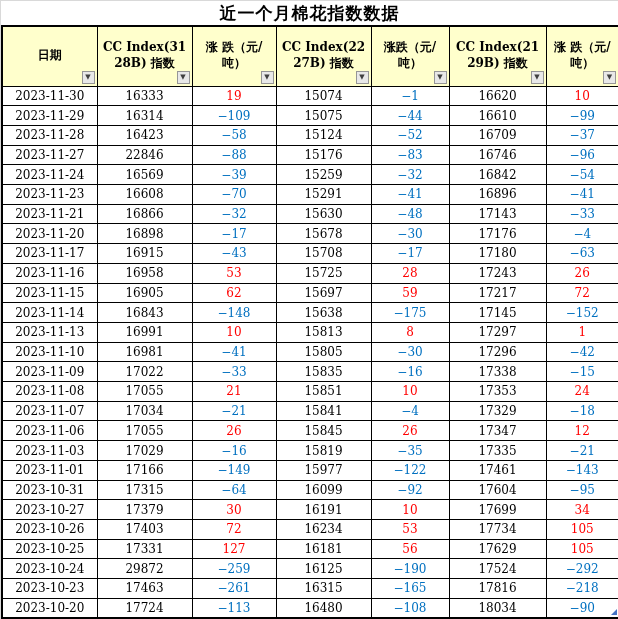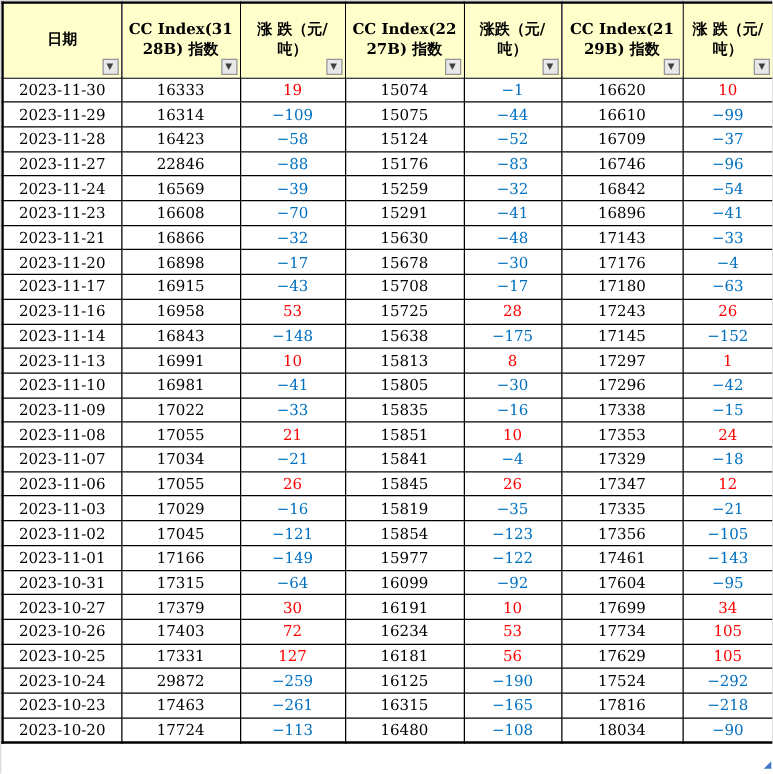--- a/index.html
+++ b/index.html
@@ -41,20 +41,21 @@
   tbody td.neg { color:var(--neg); }
   .fill-handle {
     position:absolute; right:1px; bottom:4px; width:0; height:0;
     border-left:6px solid transparent; border-bottom:6px solid #4472C4;
   }
 </style>
 </head>
 <body>
 
 <div class="sheet">
+  <div class="title-bar">近一个月棉花指数数据</div>
 
   <table class="grid">
     <colgroup>
       <col style="width:95px">
         <col style="width:95px">
         <col style="width:84px">
       <col style="width:95px">
         <col style="width:78px">
         <col style="width:97px">
       <col style="width:73px">
@@ -169,20 +170,29 @@
         <tr>
           <td>2023-11-16</td>
           <td>16958</td>
           <td class="pos">53</td>
           <td>15725</td>
           <td class="pos">28</td>
           <td>17243</td>
           <td class="pos">26</td>
         </tr>
         <tr>
+          <td>2023-11-15</td>
+          <td>16905</td>
+          <td class="pos">62</td>
+          <td>15697</td>
+          <td class="pos">59</td>
+          <td>17217</td>
+          <td class="pos">72</td>
+        </tr>
+        <tr>
           <td>2023-11-14</td>
           <td>16843</td>
           <td class="neg">−148</td>
           <td>15638</td>
           <td class="neg">−175</td>
           <td>17145</td>
           <td class="neg">−152</td>
         </tr>
         <tr>
           <td>2023-11-13</td>
@@ -241,29 +251,20 @@
         <tr>
           <td>2023-11-03</td>
           <td>17029</td>
           <td class="neg">−16</td>
           <td>15819</td>
           <td class="neg">−35</td>
           <td>17335</td>
           <td class="neg">−21</td>
         </tr>
         <tr>
-          <td>2023-11-02</td>
-          <td>17045</td>
-          <td class="neg">−121</td>
-          <td>15854</td>
-          <td class="neg">−123</td>
-          <td>17356</td>
-          <td class="neg">−105</td>
-        </tr>
-        <tr>
           <td>2023-11-01</td>
           <td>17166</td>
           <td class="neg">−149</td>
           <td>15977</td>
           <td class="neg">−122</td>
           <td>17461</td>
           <td class="neg">−143</td>
         </tr>
         <tr>
           <td>2023-10-31</td>

